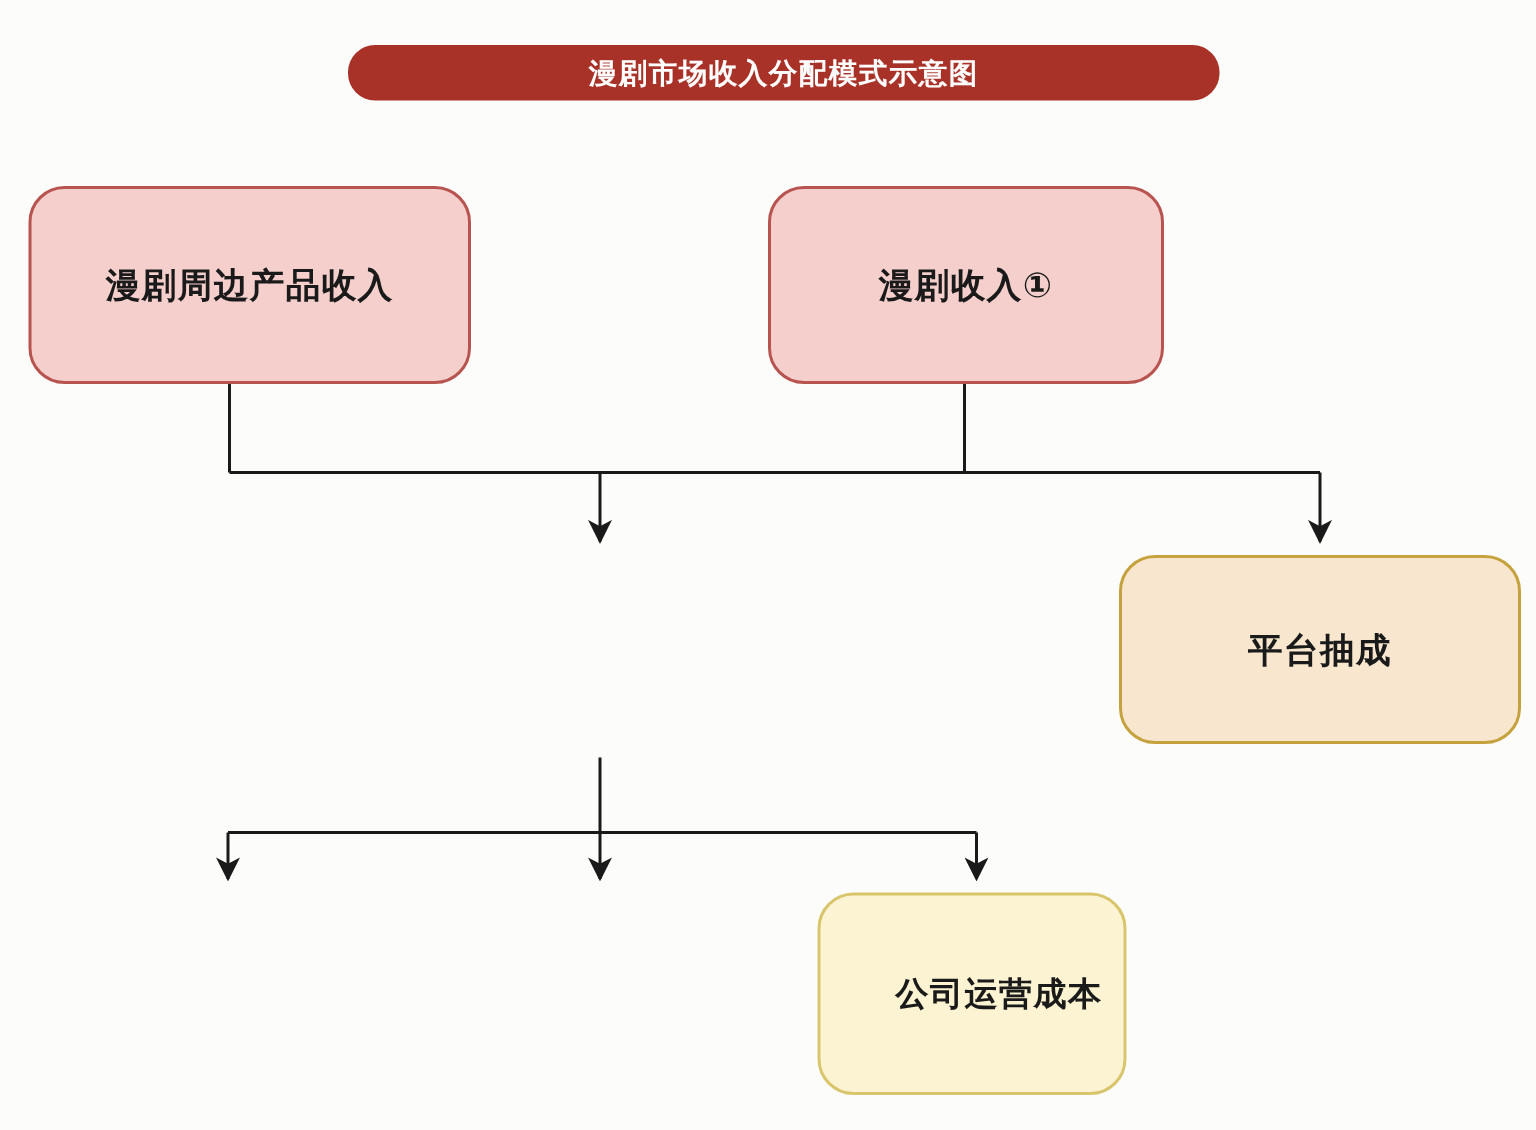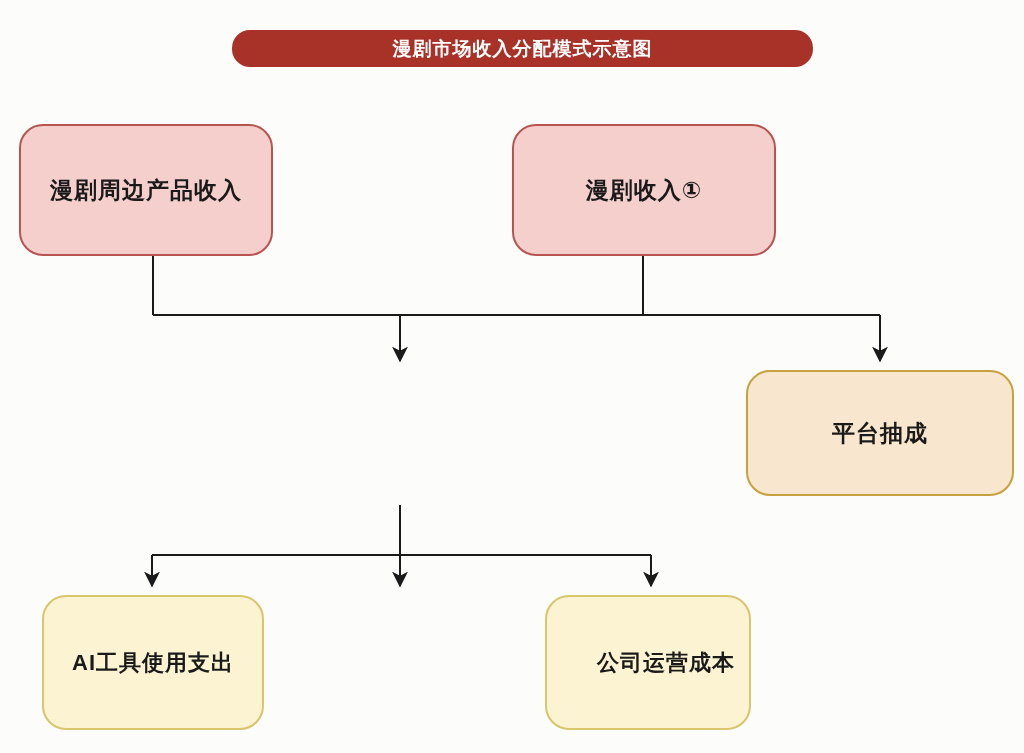--- a/index.html
+++ b/index.html
@@ -100,35 +100,32 @@
     <path class="link" d="M400,315 V361" marker-end="url(#arrow)"></path>
     <path class="link" d="M880,315 V361" marker-end="url(#arrow)"></path>
 
     <path class="link" d="M400,505 V555"></path>
     <path class="link" d="M152,555 H651"></path>
     <path class="link" d="M152,555 V586" marker-end="url(#arrow)"></path>
     <path class="link" d="M400,555 V586" marker-end="url(#arrow)"></path>
     <path class="link" d="M651,555 V586" marker-end="url(#arrow)"></path>
   </svg>
 
-  <div class="node pink" style="left:19px; top:124px; width:254px; height:132px;">
+  <div class="node pink" style="left:19px; top:124px; width:295px; height:132px;">
     <span>漫剧周边产品收入</span>
   </div>
 
   <div class="node pink" style="left:512px; top:124px; width:264px; height:132px;">
     <span>漫剧收入①</span>
   </div>
 
 
   <div class="node peach" style="left:746px; top:370px; width:268px; height:126px;">
     <span>平台抽成</span>
   </div>
 
-  <div class="node yellow" style="left:42px; top:595px; width:222px; height:135px;">
-    <span>AI工具使用支出</span>
-  </div>
 
 
   <div class="node yellow" style="left:545px; top:595px; width:206px; height:135px;padding-left:36px;">
     <span>公司运营成本</span>
   </div>
 
 </div>
 
 </body></html>

